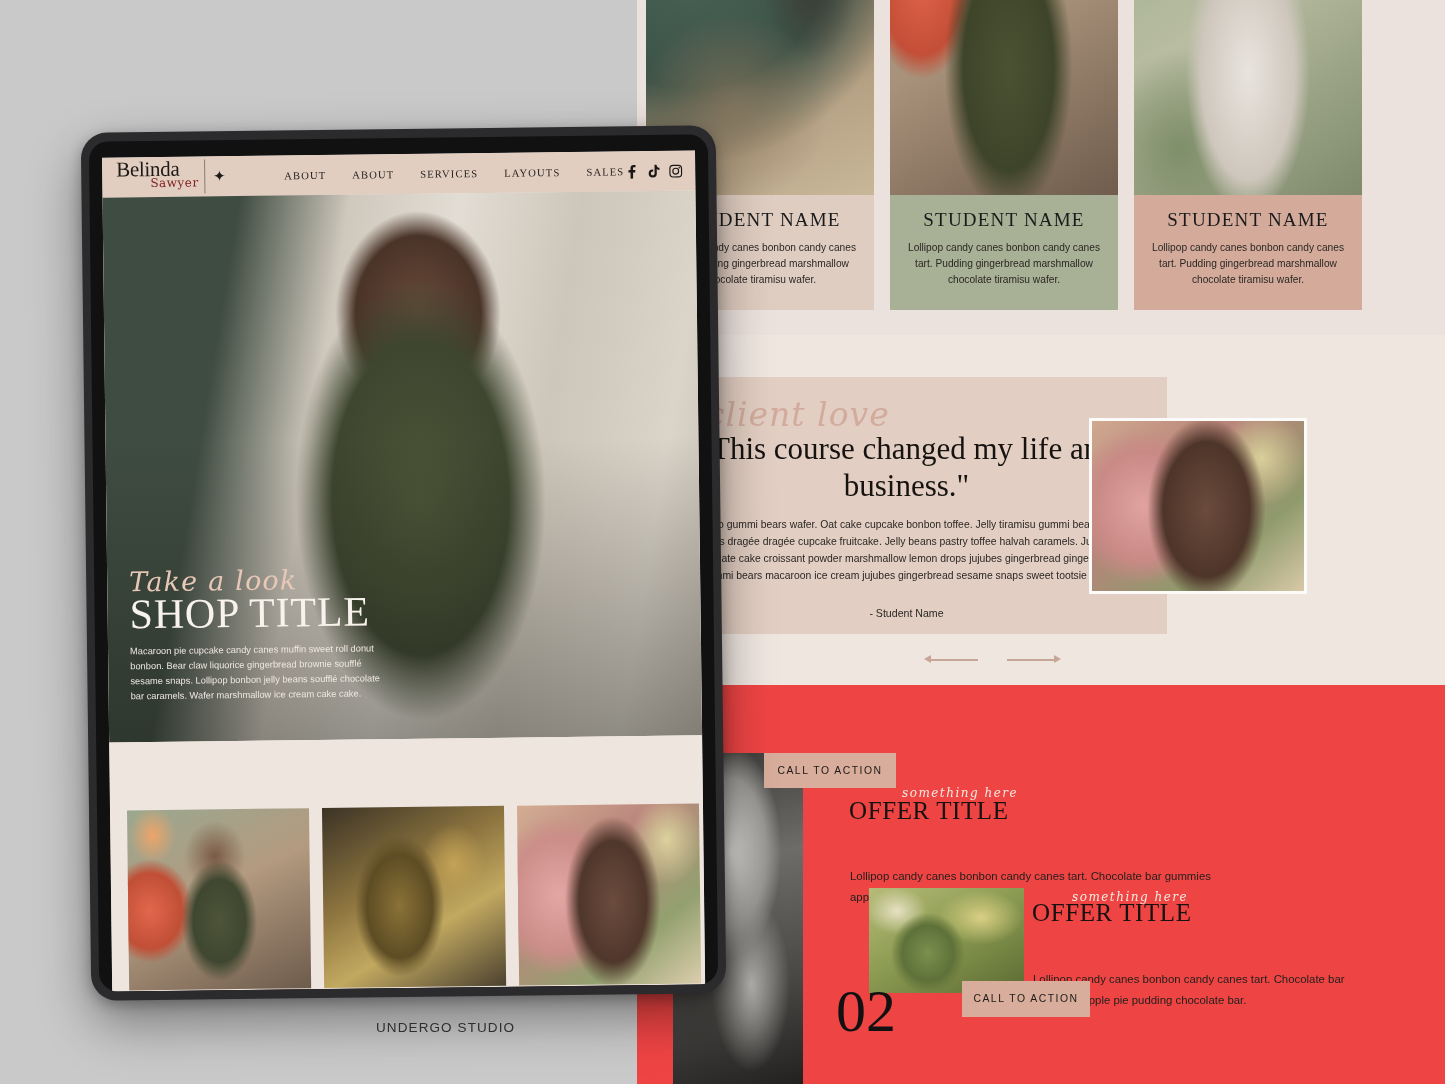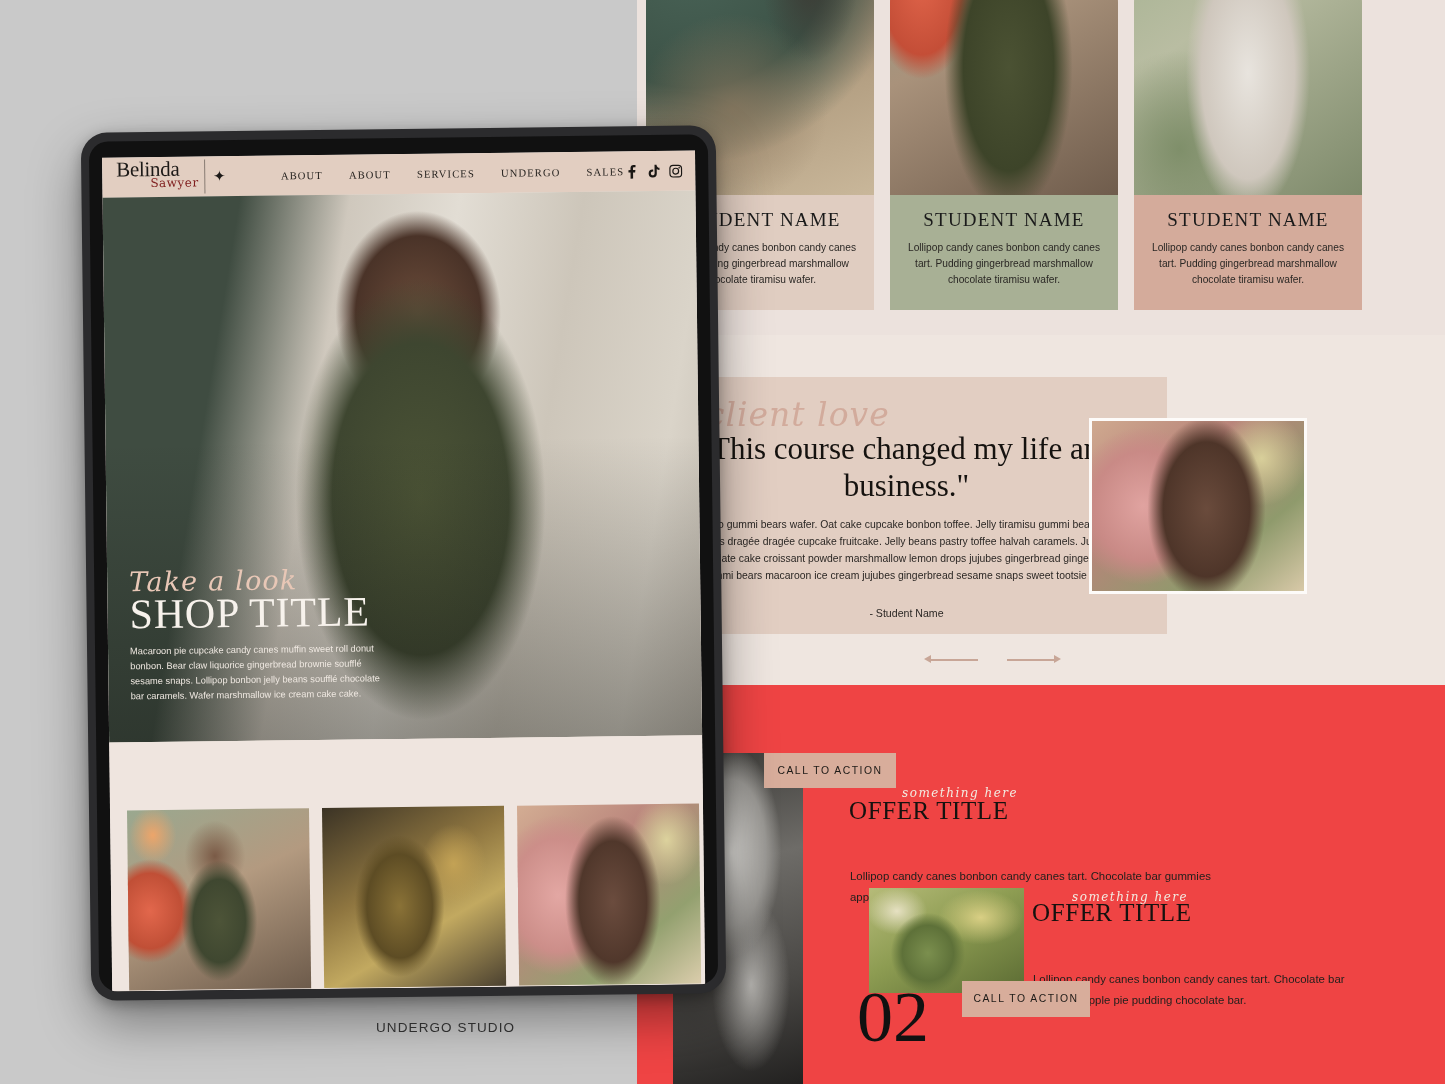--- a/index.html
+++ b/index.html
@@ -255,23 +255,23 @@
     left: 232px; top: 203px;
     width: 155px; height: 105px;
     background:
       radial-gradient(ellipse 30% 48% at 38% 62%, #7b8f4e 0%, #5e7139 55%, transparent 80%),
       radial-gradient(ellipse 38% 36% at 72% 28%, #d9cf84 0%, transparent 72%),
       radial-gradient(ellipse 26% 30% at 18% 22%, #e6e1c2 0%, transparent 75%),
       linear-gradient(150deg, #b6bb79 0%, #8d9c52 45%, #5b6b33 100%);
   }
   #offer2-number {
     position: absolute;
-    left: 220px; top: 296px;
-    font-family: "Liberation Serif", serif;
-    font-size: 72px;
+    left: 199px; top: 296px;
+    font-family: "Liberation Serif", serif;
+    font-size: 60px;
     color: #111;
     line-height: 1;
     font-weight: 400;
   }
 
   
   #tablet {
     position: absolute;
     left: 86px; top: 129px;
     width: 635px; height: 868px;
@@ -531,21 +531,21 @@
           <div id="brand-name">Belinda</div>
           <div id="brand-script">Sawyer</div>
           <div id="brand-rule"></div>
           <div id="brand-star">✦</div>
         </div>
 
         <div id="nav-links">
           <div class="nav-link">ABOUT</div>
           <div class="nav-link">ABOUT</div>
           <div class="nav-link">SERVICES</div>
-          <div class="nav-link">UNDERGO</div>
+          <div class="nav-link">LAYOUTS</div>
           <div class="nav-link">SALES</div>
         </div>
 
         <div id="social-icons">
           <span class="social-icon">
             <svg viewBox="0 0 16 16" width="15" height="15" fill="currentColor">
                 <path d="M10.6 3.2h1.5V.9C11.8.85 11 .8 10 .8 8 .8 6.7 2 6.7 4.3v2H4.5v2.6h2.2v6.5h2.7V8.9h2.2l.33-2.6H9.4V4.5c0-.75.2-1.3 1.2-1.3z"></path>
               </svg>
           </span>
           <span class="social-icon">

